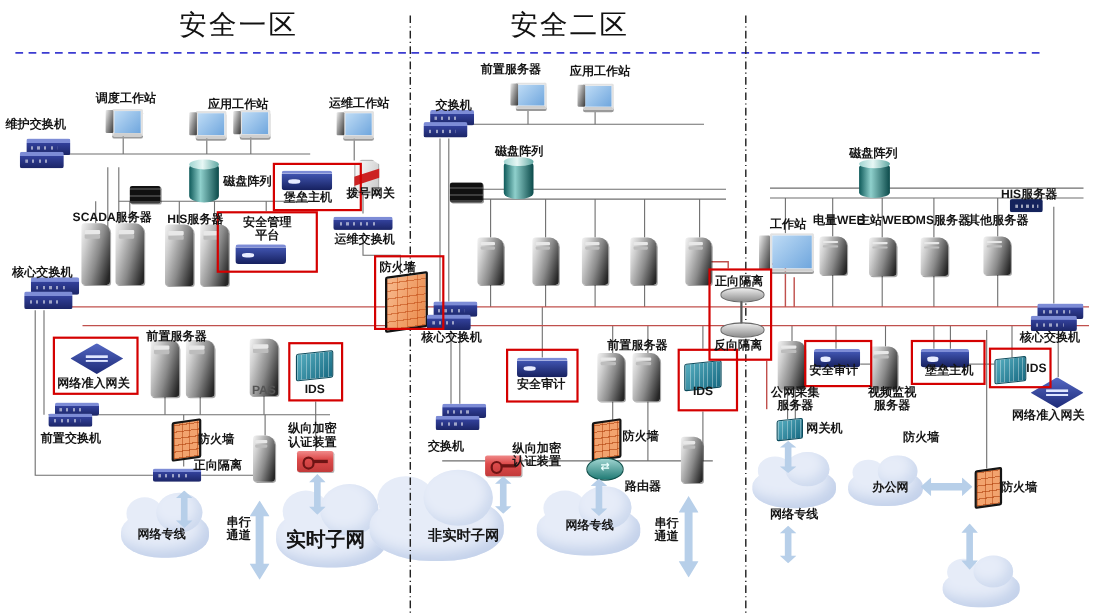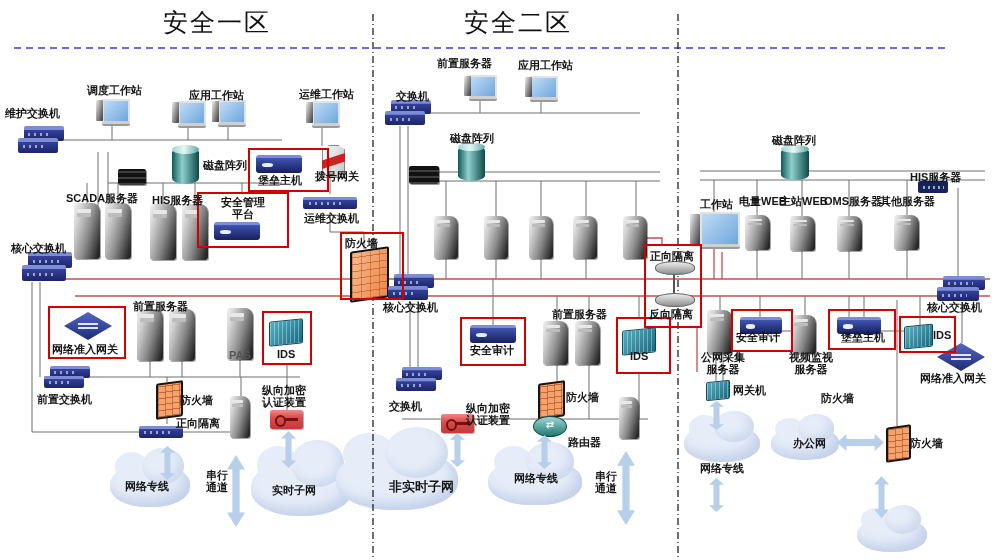--- a/index.html
+++ b/index.html
@@ -310,21 +310,21 @@
     <div class="lbl" style="left: 277px; top: 348px;">IDS</div>
     <div class="lbl" style="left: 52px; top: 343px;">网络准入网关</div>
     <div class="lbl" style="left: 37px; top: 393px;">前置交换机</div>
     <div class="lbl" style="left: 180px; top: 394px;">防火墙</div>
     <div class="lbl" style="left: 176px; top: 417px;">正向隔离</div>
     <div class="lbl" style="left: 262px; top: 384px;">纵向加密
 认证装置</div>
     <div class="lbl" style="left: 125px; top: 480px;">网络专线</div>
     <div class="lbl" style="left: 206px; top: 469px;">串行
 通道</div>
-    <div class="lbl" style="left: 272px; top: 483px; font-size: 11px; line-height: 14px;">实时子网</div>
+    <div class="lbl" style="left: 260px; top: 483px; font-size: 18px; line-height: 14px;">实时子网</div>
     <div class="lbl" style="left: 345px; top: 237px;">防火墙</div>
     <div class="lbl" style="left: 396px; top: 90px;">交换机</div>
     <div class="lbl" style="left: 437px; top: 57px;">前置服务器</div>
     <div class="lbl" style="left: 518px; top: 59px;">应用工作站</div>
     <div class="lbl" style="left: 450px; top: 132px;">磁盘阵列</div>
     <div class="lbl" style="left: 383px; top: 301px;">核心交换机</div>
     <div class="lbl" style="left: 650px; top: 250px;">正向隔离</div>
     <div class="lbl" style="left: 649px; top: 308px;">反向隔离</div>
     <div class="lbl" style="left: 470px; top: 344px;">安全审计</div>
     <div class="lbl" style="left: 552px; top: 308px;">前置服务器</div>

